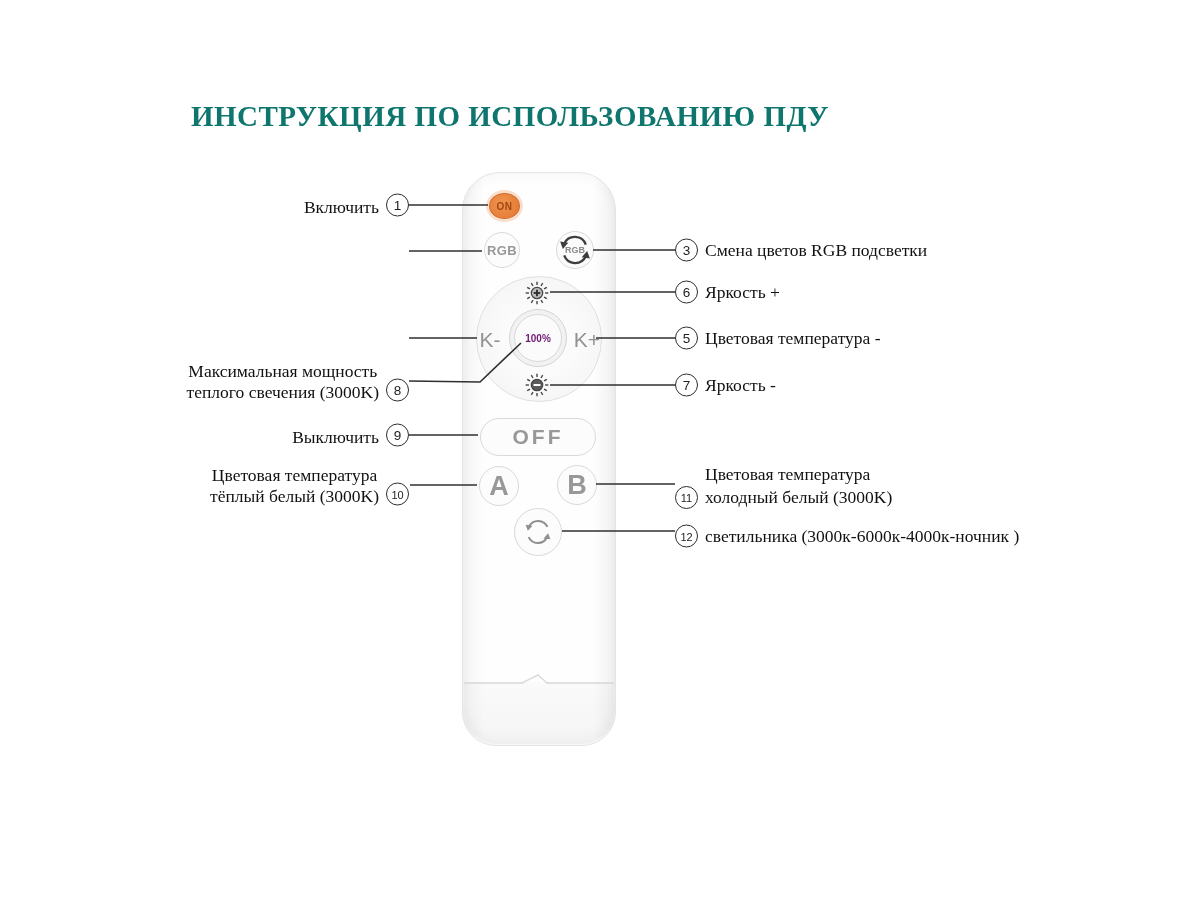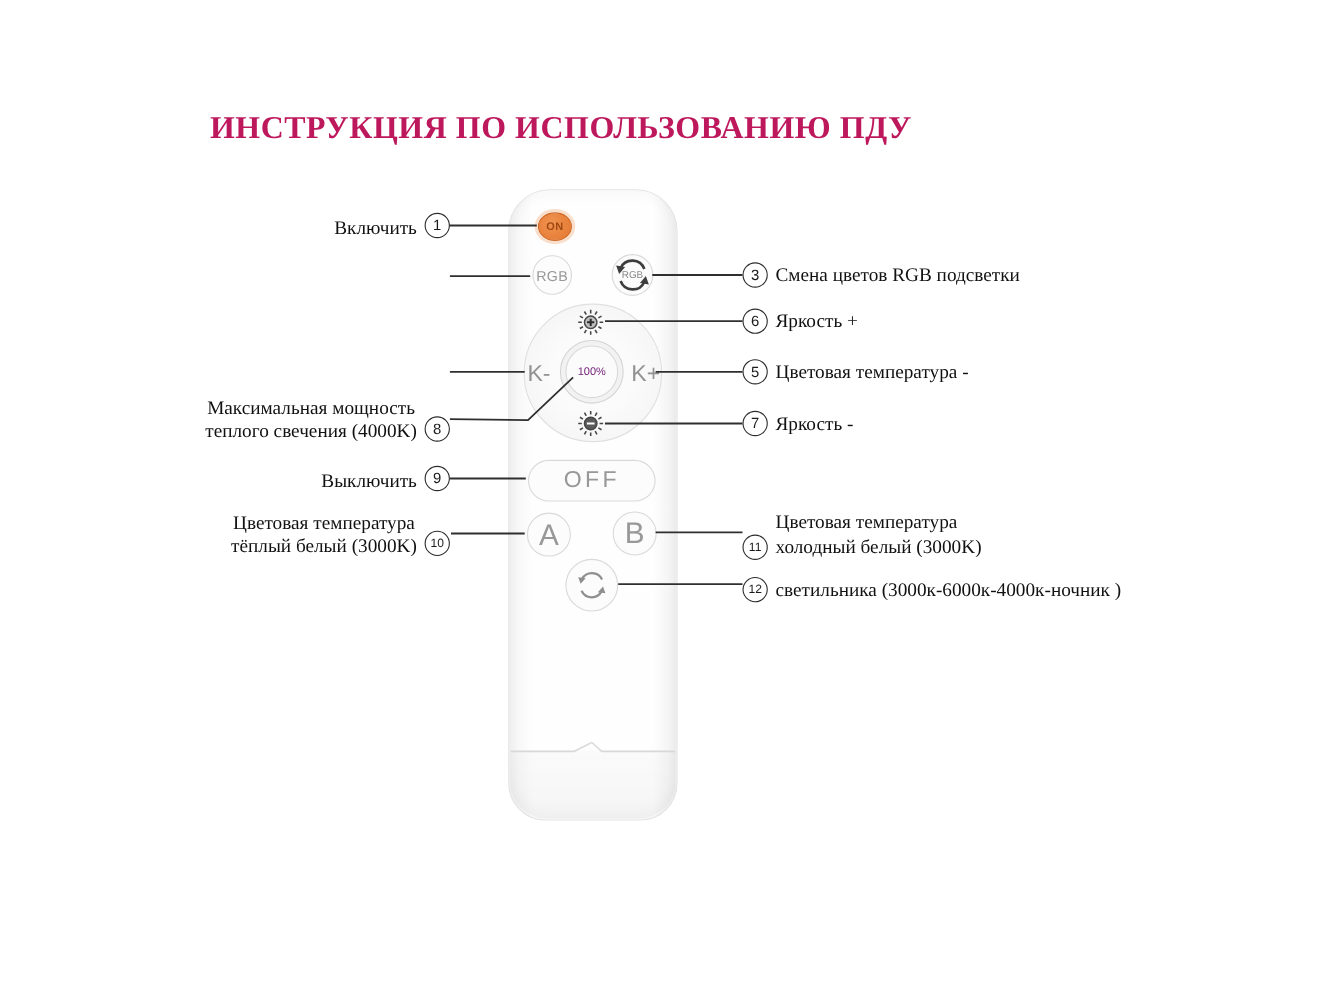--- a/index.html
+++ b/index.html
@@ -2,30 +2,30 @@
 <html><head>
 <meta charset="utf-8">
 <style>
   html,body{margin:0;padding:0;background:#ffffff;}
   body{width:1200px;height:900px;overflow:hidden;position:relative;
        font-family:"Liberation Serif",serif;}
   .canvas{position:absolute;inset:0;background:#fff;}
 
   
   .title{position:absolute;top:100px;left:0;width:1020px;text-align:center;
-         font-size:29px;font-weight:600;letter-spacing:.5px;color:#be185d;}
+         font-size:29px;font-weight:600;letter-spacing:.5px;color:#0f766e;}
 
   
   .remote{position:absolute;left:462px;top:172px;width:152px;height:572px;
           border:1px solid #e4e4e4;border-radius:38px 38px 34px 34px;
           background:linear-gradient(90deg,#f3f3f3 0%,#fefefe 14%,#fefefe 86%,#f0f0f0 100%);
           box-shadow:inset 0 6px 10px rgba(0,0,0,.025), inset 0 -8px 12px rgba(0,0,0,.03);}
   .btn{position:absolute;display:flex;align-items:center;justify-content:center;
        font-family:"Liberation Sans",sans-serif;color:#989898;background:#fcfcfc;
-       border:1px solid #d9d9d9;border-radius:50%;box-sizing:border-box;}
+       border:1px solid #d9d9d9;border-radius:50%;box-sizing:border-box;font-weight:bold;}
   .on-btn{left:26px;top:20px;width:31px;height:26px;border-radius:50%;
           background:radial-gradient(circle at 40% 35%,#f09350,#e2762f);
           border:1px solid #d06a28;box-shadow:0 0 0 3px rgba(236,150,85,.30);
           color:#a04812;font-size:10px;font-weight:bold;letter-spacing:.5px;}
   .rgb-btn{left:21px;top:59px;width:36px;height:36px;font-size:13px;letter-spacing:.3px;}
   .rgbcycle-btn{left:93px;top:58px;width:38px;height:38px;background:#fbfbfb;}
   .dpad{left:13px;top:103px;width:124px;height:124px;border-radius:50%;
         border:1px solid #e0e0e0;
         background:radial-gradient(circle,#fbfbfb 40%,#f2f2f2 100%);position:absolute;}
   .ring{left:46px;top:136px;width:58px;height:58px;border:1px solid #d4d4d4;background:#f2f2f2;}
@@ -169,21 +169,21 @@
       <span>Включить</span>
     </div>
     <div class="cnum">1</div>
   </div>
 
 
 
   <div class="callout left" style="top:381px">
     <div class="ctext">
       <span>Максимальная мощность</span>
-      <span>теплого свечения (4000K)</span>
+      <span>теплого свечения (3000K)</span>
     </div>
     <div class="cnum">8</div>
   </div>
 
   <div class="callout left" style="top:435px">
     <div class="ctext">
       <span>Выключить</span>
     </div>
     <div class="cnum">9</div>
   </div>

